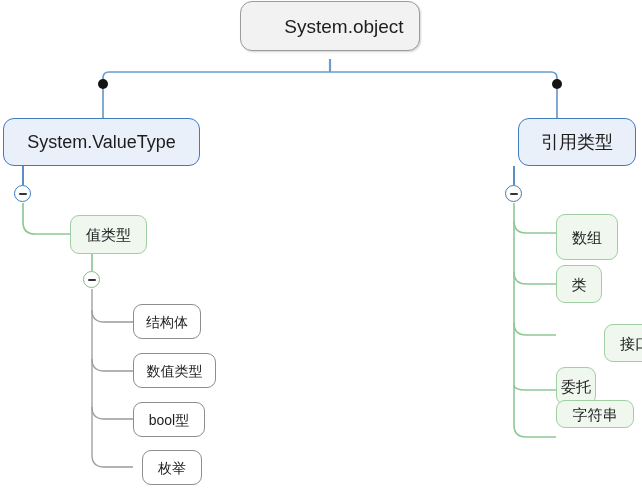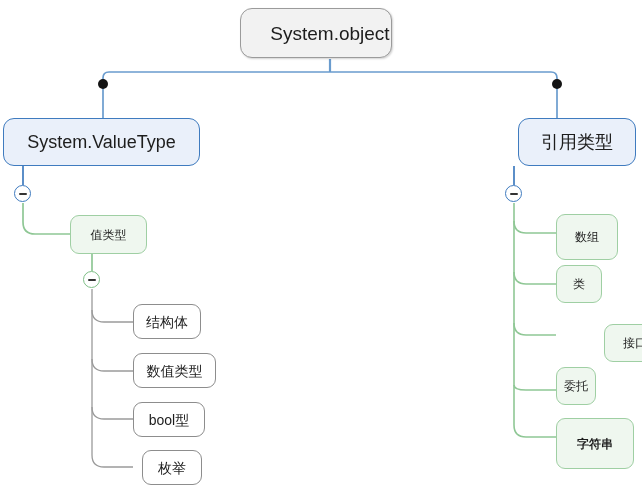--- a/index.html
+++ b/index.html
@@ -50,21 +50,21 @@
     background: #eaf0fa;
     border: 1.6px solid #3f7bbf;
     border-radius: 11px;
     font-size: 18px;
   }
   
   .node-green {
     background: #eff7ef;
     border: 1.4px solid #9fcfa3;
     border-radius: 9px;
-    font-size: 12px;
+    font-size: 15px;
   }
   
   .node-plain {
     background: #ffffff;
     border: 1.2px solid #8d8d8d;
     border-radius: 9px;
     font-size: 14px;
   }
   .toggle {
     position: absolute;
@@ -118,21 +118,21 @@
 
     <path d="M 514 166 L 514 185" fill="none" stroke="#3f7bbf" stroke-width="1.7"></path>
 
     <path d="M 514 203 L 514 425 Q 514 437 526 437 L 556 437" fill="none" stroke="#8fc795" stroke-width="1.6"></path>
     <path d="M 514 221 Q 514 233 526 233 L 556 233" fill="none" stroke="#8fc795" stroke-width="1.6"></path>
     <path d="M 514 272 Q 514 284 526 284 L 556 284" fill="none" stroke="#8fc795" stroke-width="1.6"></path>
     <path d="M 514 323 Q 514 335 526 335 L 556 335" fill="none" stroke="#8fc795" stroke-width="1.6"></path>
     <path d="M 514 385 Q 514 390 526 390 L 556 390" fill="none" stroke="#8fc795" stroke-width="1.6"></path>
   </svg>
 
-  <div class="node node-root" style="left:240px; top:8px; width:152px; height:50px;padding-left:28px;">
+  <div class="node node-root" style="left:240px; top:1px; width:180px; height:50px;padding-left:28px;">
     <span>System.object</span>
   </div>
 
   <div class="node node-blue" style="left:3px; top:118px; width:197px; height:48px;">
     <span>System.ValueType</span>
   </div>
 
   <div class="toggle toggle-blue" style="left:14px; top:185px;">
     <span class="bar"></span>
   </div>
@@ -171,17 +171,17 @@
   </div>
   <div class="node node-green" style="left:556px; top:265px; width:46px; height:38px;">
     <span>类</span>
   </div>
   <div class="node node-green" style="left:556px; top:324px; width:62px; height:38px;margin-left:48px;">
     <span>接口</span>
   </div>
   <div class="node node-green" style="left:556px; top:367px; width:40px; height:38px;">
     <span>委托</span>
   </div>
-  <div class="node node-green" style="left:556px; top:418px; width:78px; height:51px;font-weight:bold;">
+  <div class="node node-green" style="left:556px; top:400px; width:78px; height:28px;">
     <span>字符串</span>
   </div>
 
 </div>
 
 </body></html>

